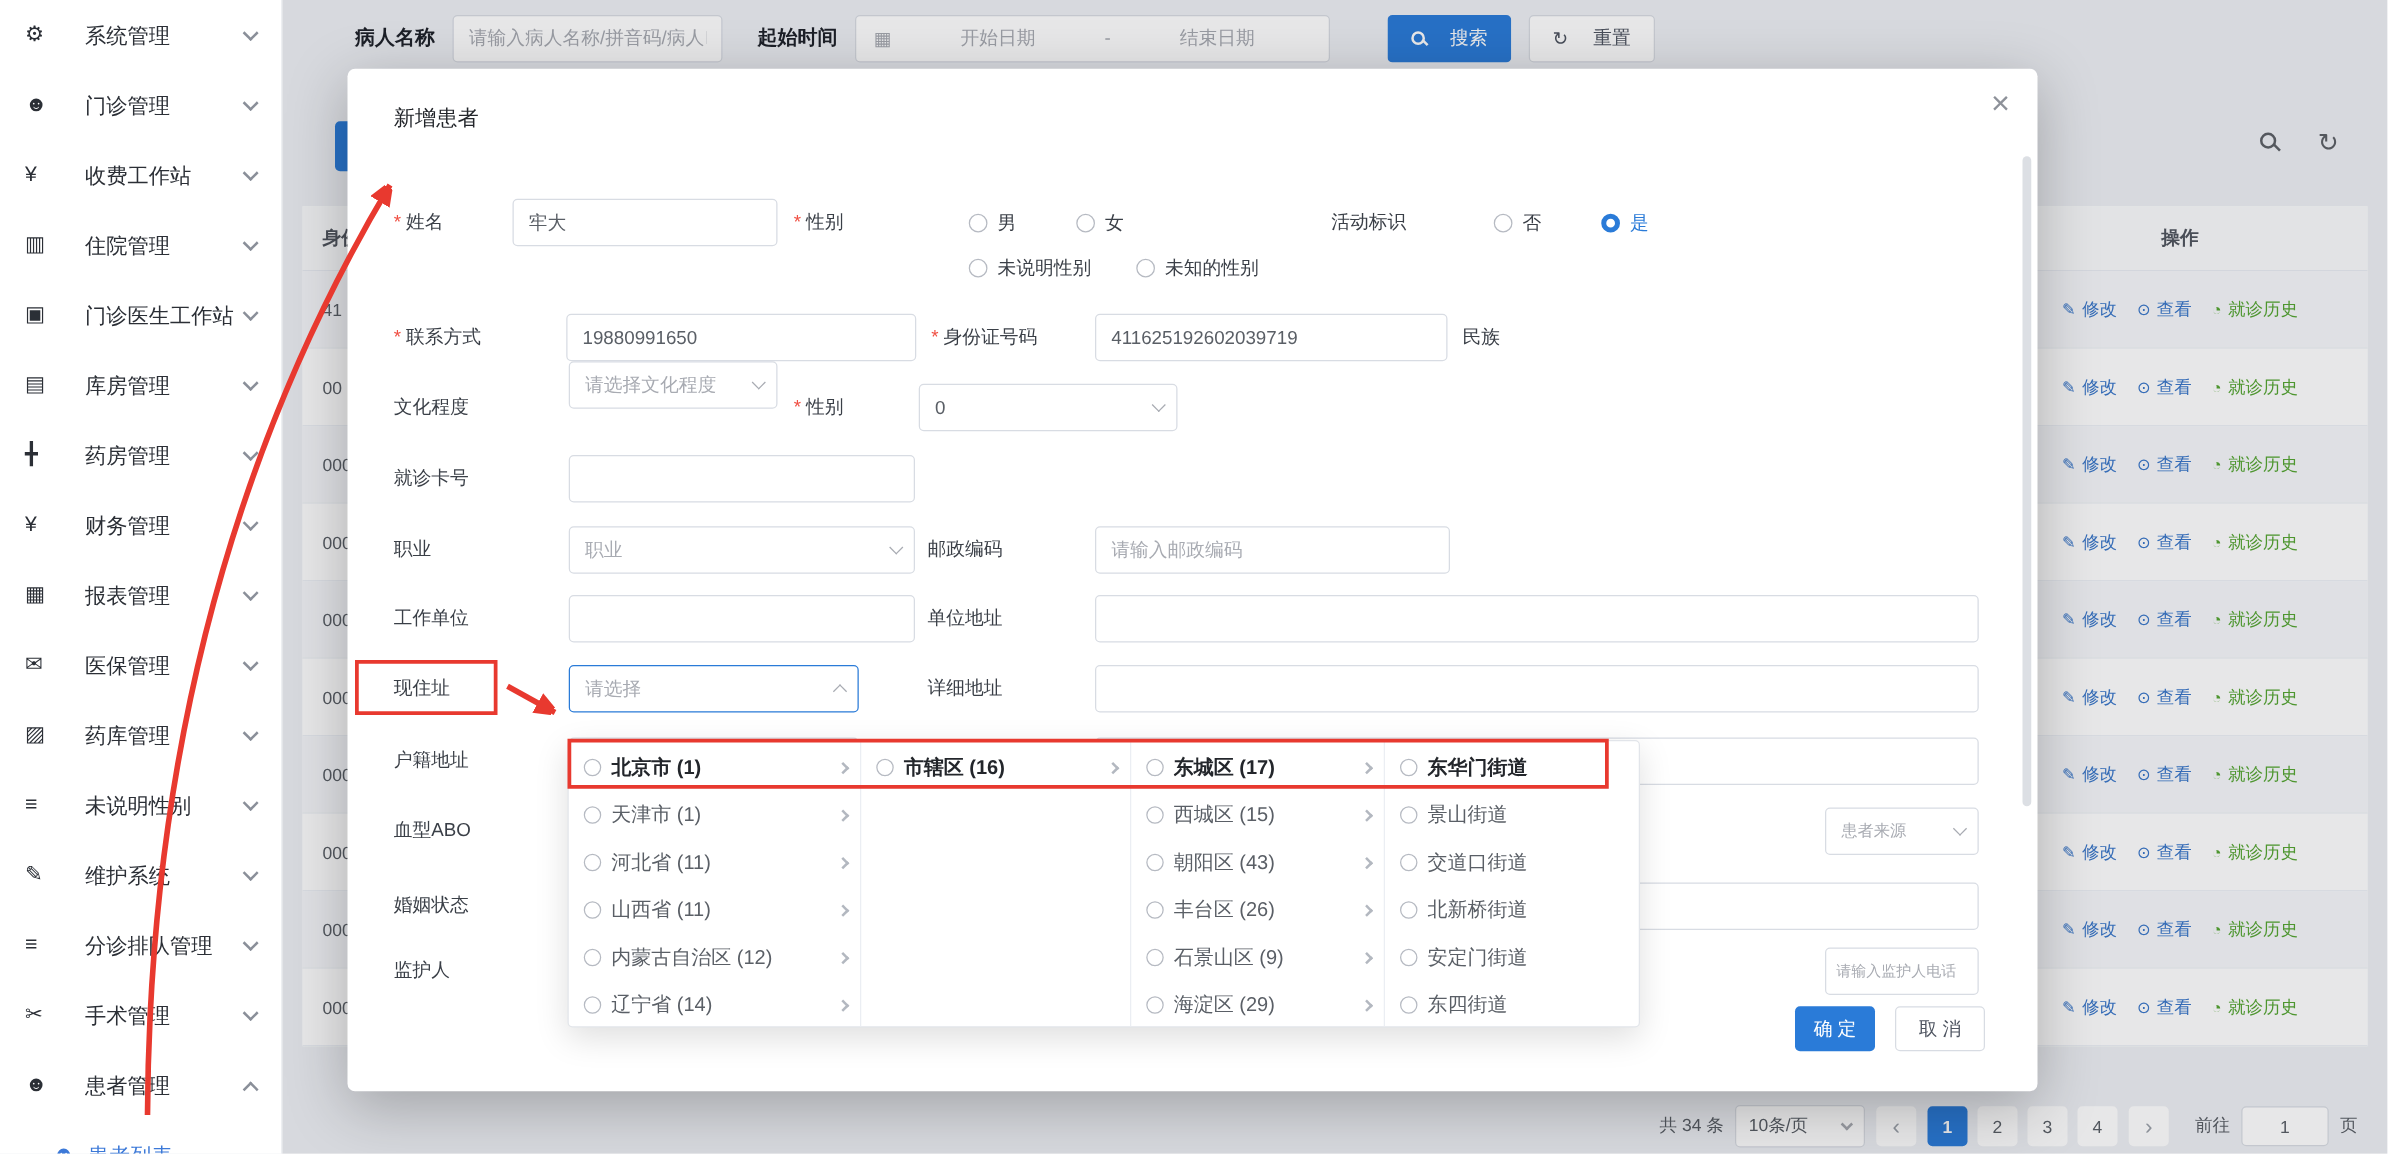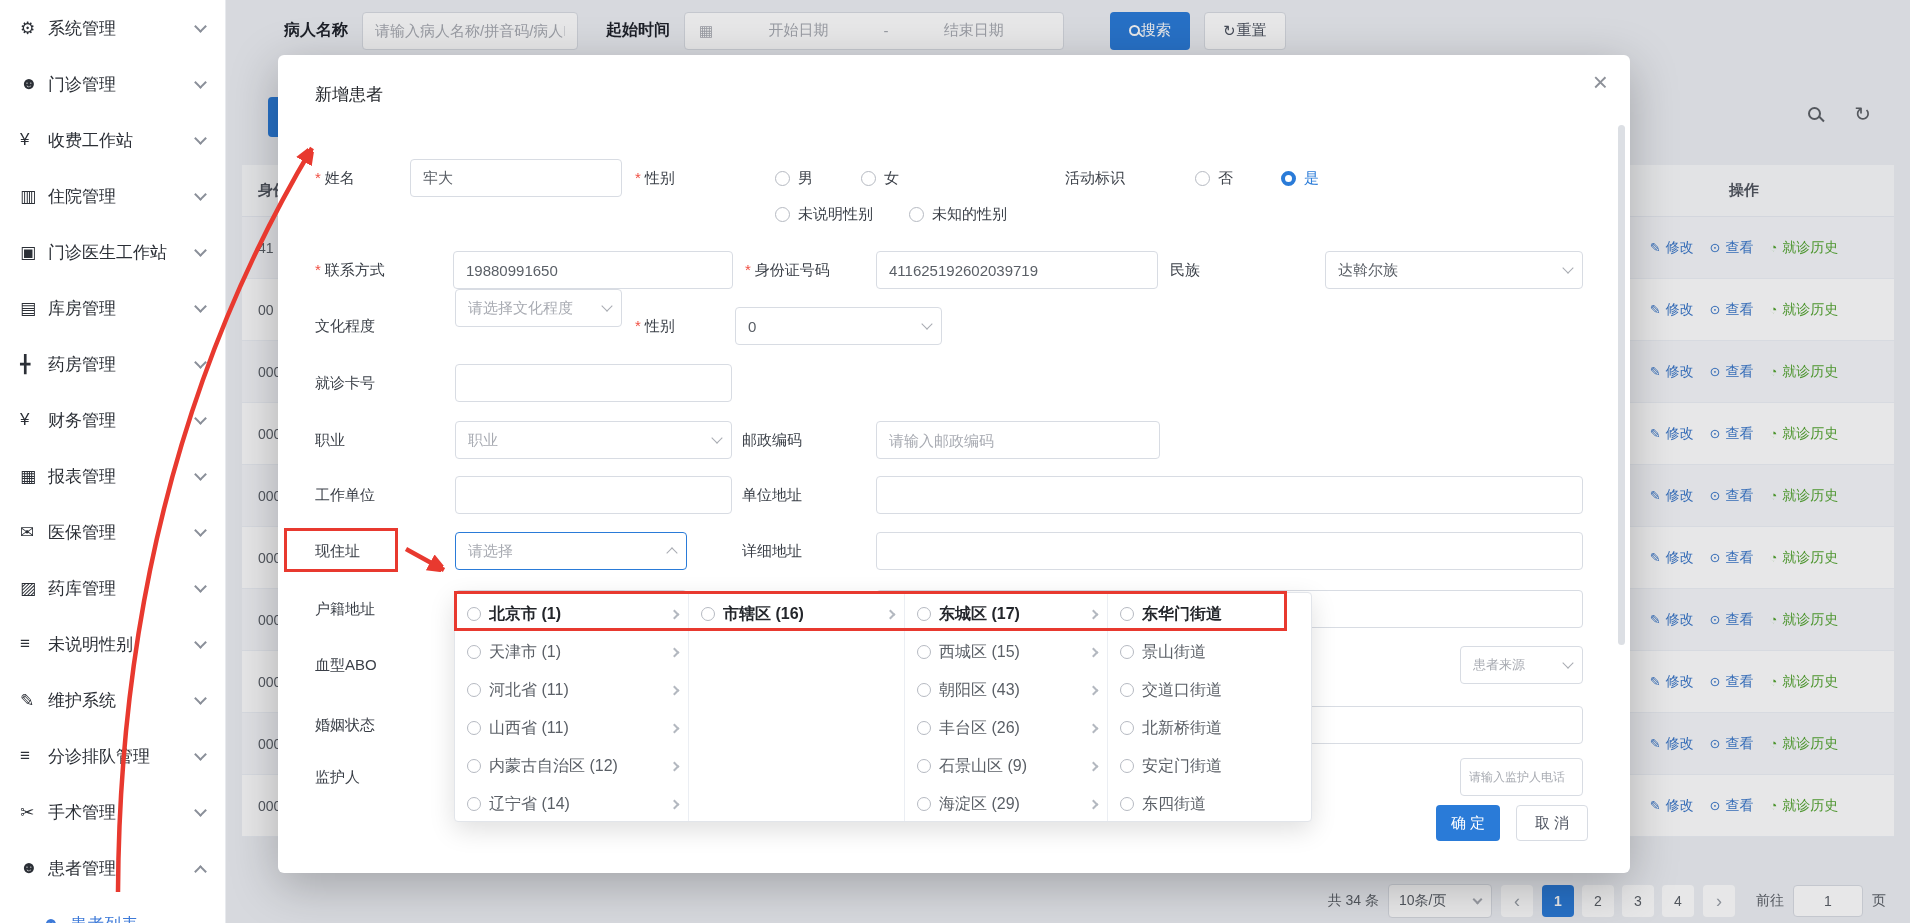--- a/index.html
+++ b/index.html
@@ -3,34 +3,34 @@
 <meta charset="utf-8">
 <style>
 *{box-sizing:border-box;margin:0;padding:0}
 html,body{width:1910px;height:923px;overflow:hidden}
 body{font-family:"Liberation Sans","DejaVu Sans",sans-serif;background:#eef0f4;position:relative;font-size:15px;color:#303133}
 i{font-style:normal}
 
 .sidebar{position:absolute;left:0;top:0;bottom:0;width:226px;background:#fff;z-index:5;overflow:hidden;border-right:1px solid #e8eaee}
 .side-item{display:flex;align-items:center;height:56px;padding:0 20px;font-size:17px;color:#2b2f36;cursor:pointer}
 .side-item .glyph{width:28px;font-size:17px;flex:none;text-align:left}
-.side-item .lbl{flex:1;margin-left:0;white-space:nowrap;overflow:hidden}
+.side-item .lbl{flex:1;margin-left:20px;white-space:nowrap;overflow:hidden}
 .chev{width:9px;height:9px;border-right:2px solid #8a8f99;border-bottom:2px solid #8a8f99;transform:rotate(45deg);flex:none;margin-top:-4px;display:inline-block}
 .side-item.is-active .chev{transform:rotate(-135deg);margin-top:6px}
 .side-sub{display:flex;align-items:center;height:56px;padding:0 20px 0 42px;font-size:17px;color:#3c79d8;cursor:pointer}
 .side-sub .glyph{width:28px;flex:none}
 
 .main{position:absolute;left:226px;right:0;top:0;bottom:0}
 .filter-bar{display:flex;align-items:center;height:61px;padding-left:58px;gap:14px}
 .flb{font-weight:bold;font-size:16px;color:#1d2129;white-space:nowrap}
 .tb-input{width:216px;height:38px;background:#fff;border:1px solid #d8dce3;border-radius:4px;padding:0 12px;font-size:15px;color:#303133;font-family:inherit}
 .tb-input::placeholder{color:#a8abb2}
 .date-range{width:380px;height:38px;background:#fff;border:1px solid #d8dce3;border-radius:4px;display:flex;align-items:center;padding:0 14px;gap:10px;color:#a8abb2;font-size:15px}
 .date-range .dtxt{flex:1;text-align:center}
-.btn{height:38px;border-radius:4px;display:inline-flex;align-items:center;justify-content:center;gap:1px;font-size:15px;cursor:pointer;border:1px solid transparent;padding:0 18px;white-space:nowrap}
+.btn{height:38px;border-radius:4px;display:inline-flex;align-items:center;justify-content:center;gap:20px;font-size:15px;cursor:pointer;border:1px solid transparent;padding:0 18px;white-space:nowrap}
 .btn-primary{background:#2a7bd8;color:#fff}
 .btn-plain{background:#fff;border-color:#d8dce3;color:#4e5460}
 .mag{display:inline-block;width:11px;height:11px;border:2px solid currentColor;border-radius:50%;position:relative;flex:none}
 .mag::after{content:"";position:absolute;width:6px;height:2px;background:currentColor;right:-5px;bottom:-1px;transform:rotate(45deg)}
 .toolbar-plus{position:absolute;left:42px;top:97px;width:46px;height:40px;background:#2a7bd8;color:#fff;border-radius:4px;font-size:24px;display:flex;align-items:center;justify-content:center;cursor:pointer}
 .tool-ico{position:absolute;top:102px;font-size:20px;color:#5c6066;cursor:pointer}
 .mag2{display:inline-block;width:13px;height:13px;border:2px solid #5c6066;border-radius:50%;position:relative;margin-top:3px}
 .mag2::after{content:"";position:absolute;width:7px;height:2px;background:#5c6066;right:-6px;bottom:-2px;transform:rotate(45deg)}
 .table{position:absolute;left:16px;right:16px;top:165px;background:#fff}
 .t-head{display:flex;height:52px;align-items:center;background:#fafbfc;border-bottom:1px solid #e9edf3;font-weight:bold;color:#50555e;font-size:15px}
@@ -473,24 +473,20 @@
         <span class="rdot"></span>
         <span>是</span>
       </span>
   </div>
 
   <span class="flbl" style="left:37px;top:196px"><i class="req">*</i><span>联系方式</span></span>
   <input class="fin" style="left: 175px; top: 196px; width: 280px;" value="19880991650">
   <span class="flbl" style="left:467px;top:196px"><i class="req">*</i><span>身份证号码</span></span>
   <input class="fin" style="left: 598px; top: 196px; width: 282px;" value="411625192602039719">
   <span class="flbl" style="left:892px;top:196px">民族</span>
-  <div class="fsel" style="left:1047px;top:196px;width:258px">
-    <span class="stxt">达斡尔族</span>
-    <span class="chev"></span>
-  </div>
 
   <span class="flbl" style="left:37px;top:252px">文化程度</span>
   <div class="fsel" style="left:177px;top:234px;width:167px">
     <span class="stxt ph">请选择文化程度</span>
     <span class="chev"></span>
   </div>
   <span class="flbl" style="left:357px;top:252px"><i class="req">*</i><span>性别</span></span>
   <div class="fsel" style="left:457px;top:252px;width:207px">
     <span class="stxt">0</span>
     <span class="chev"></span>

